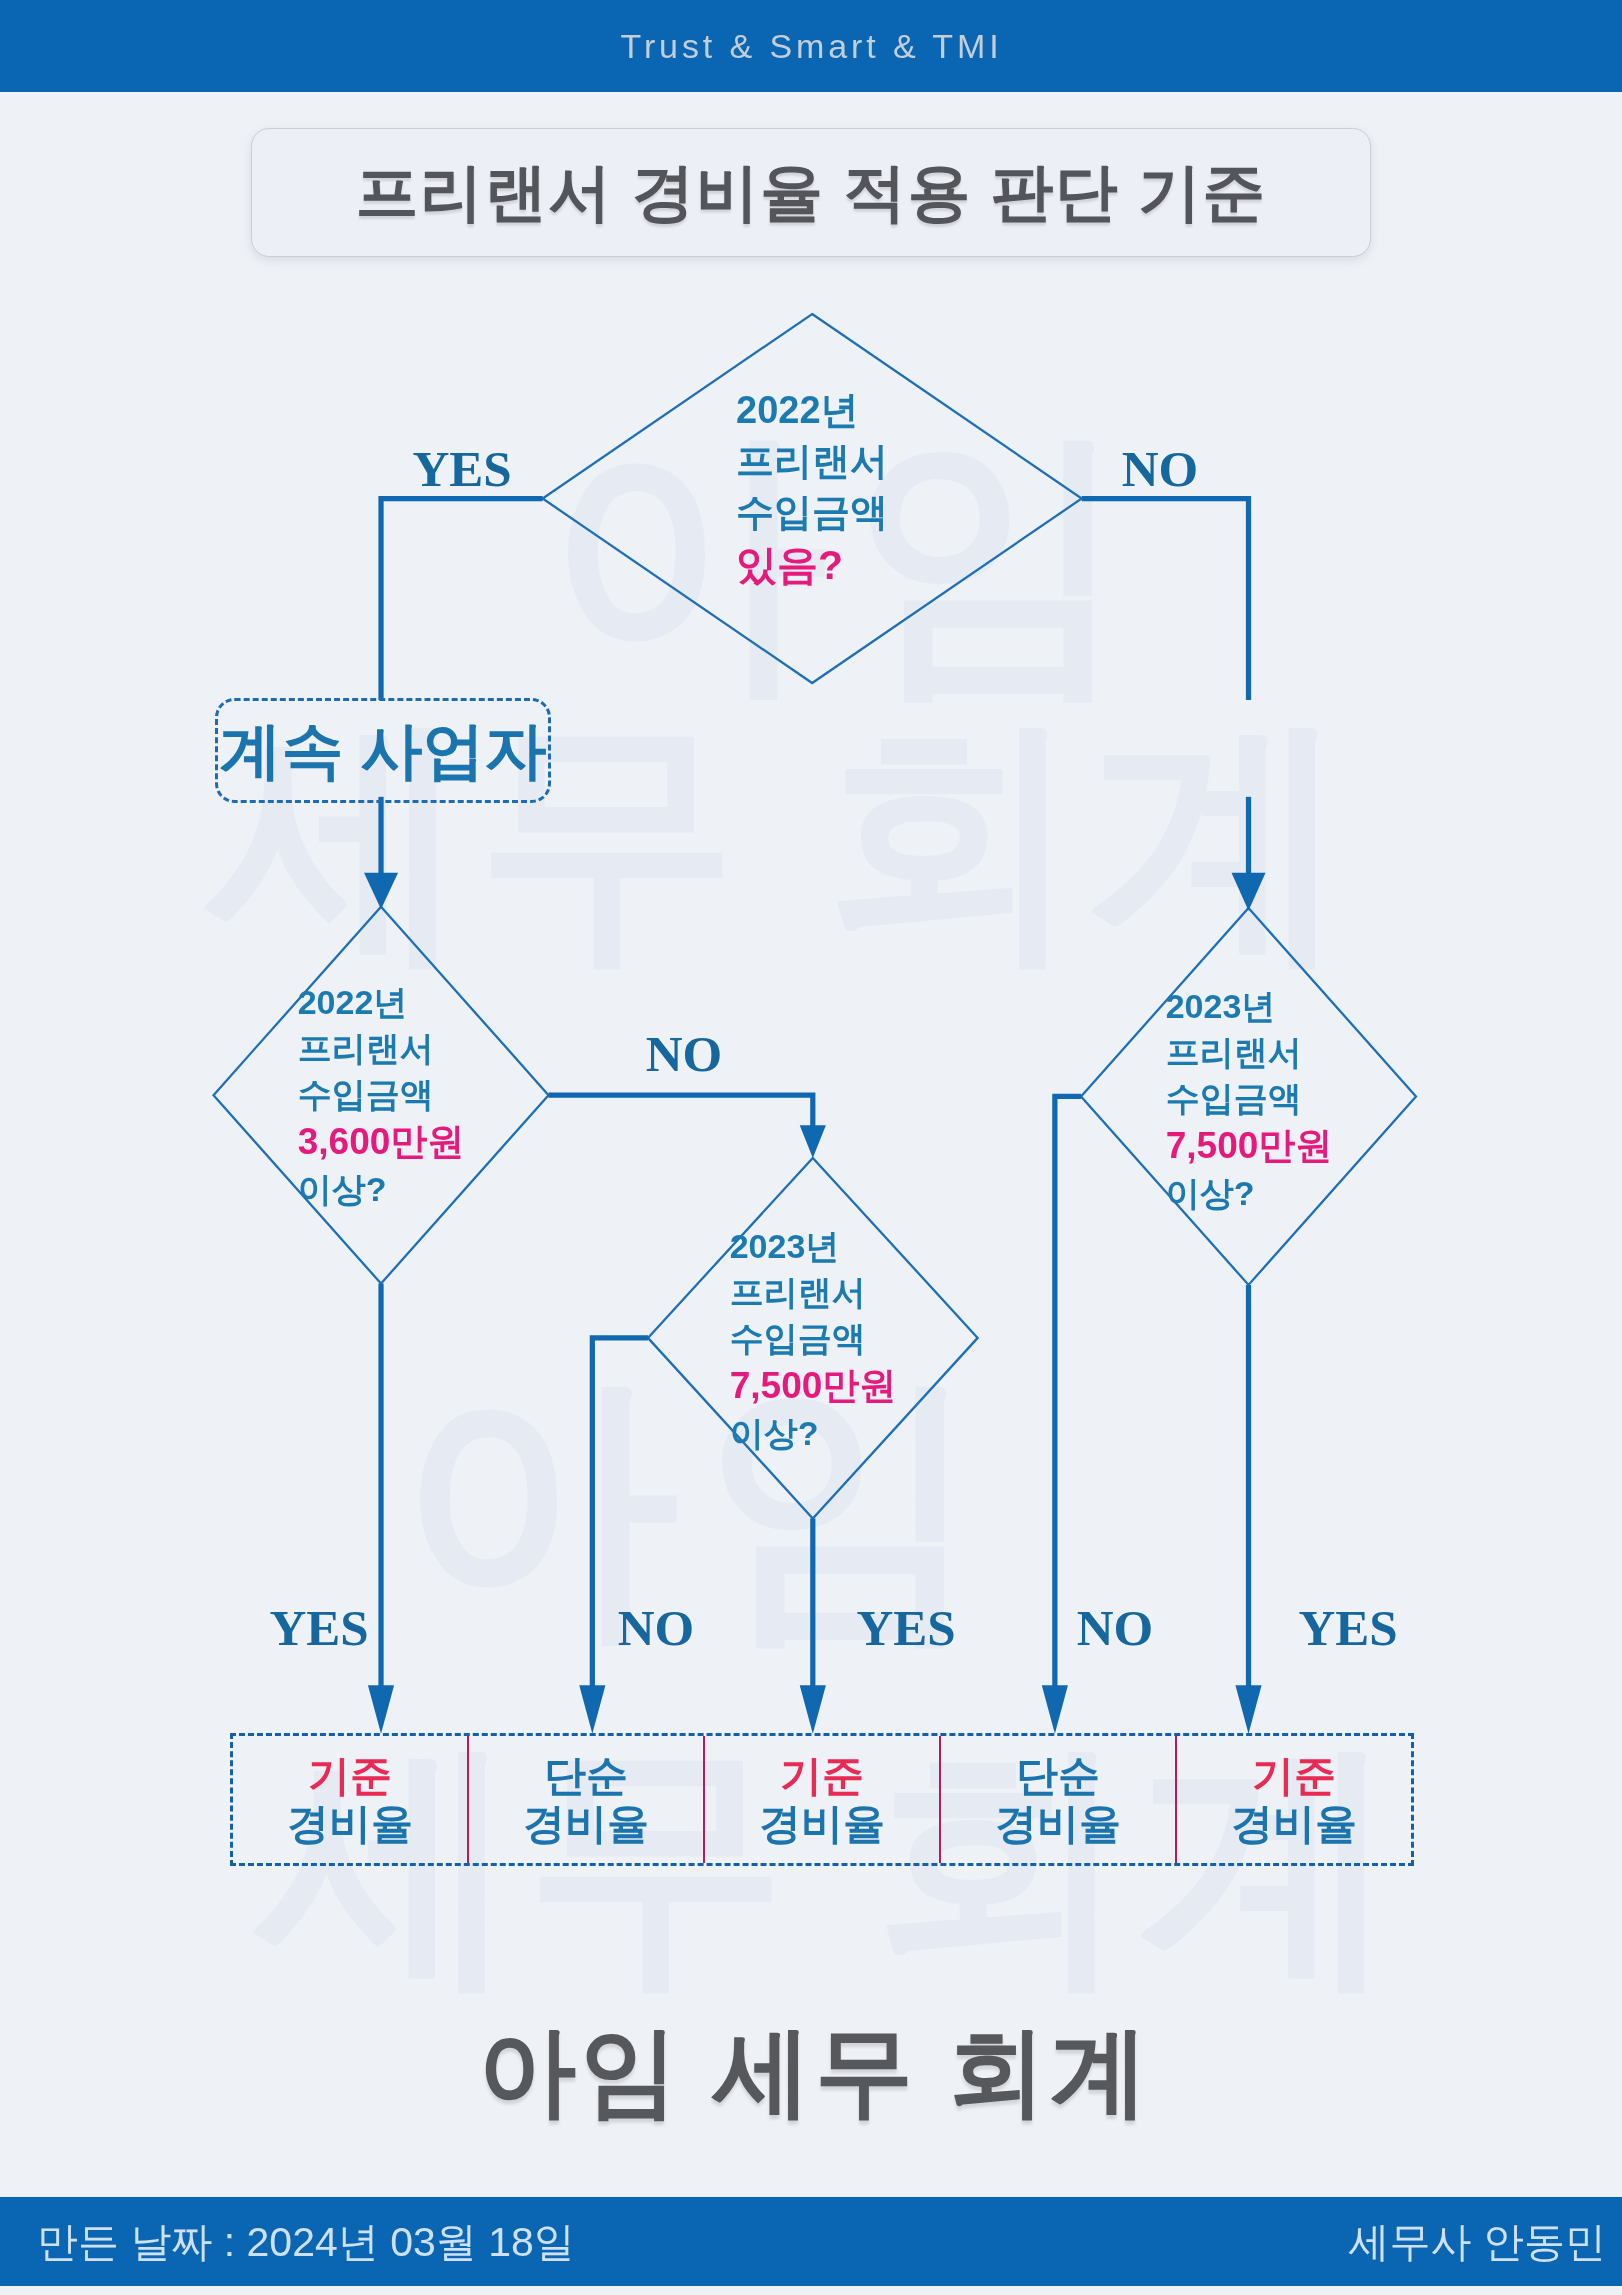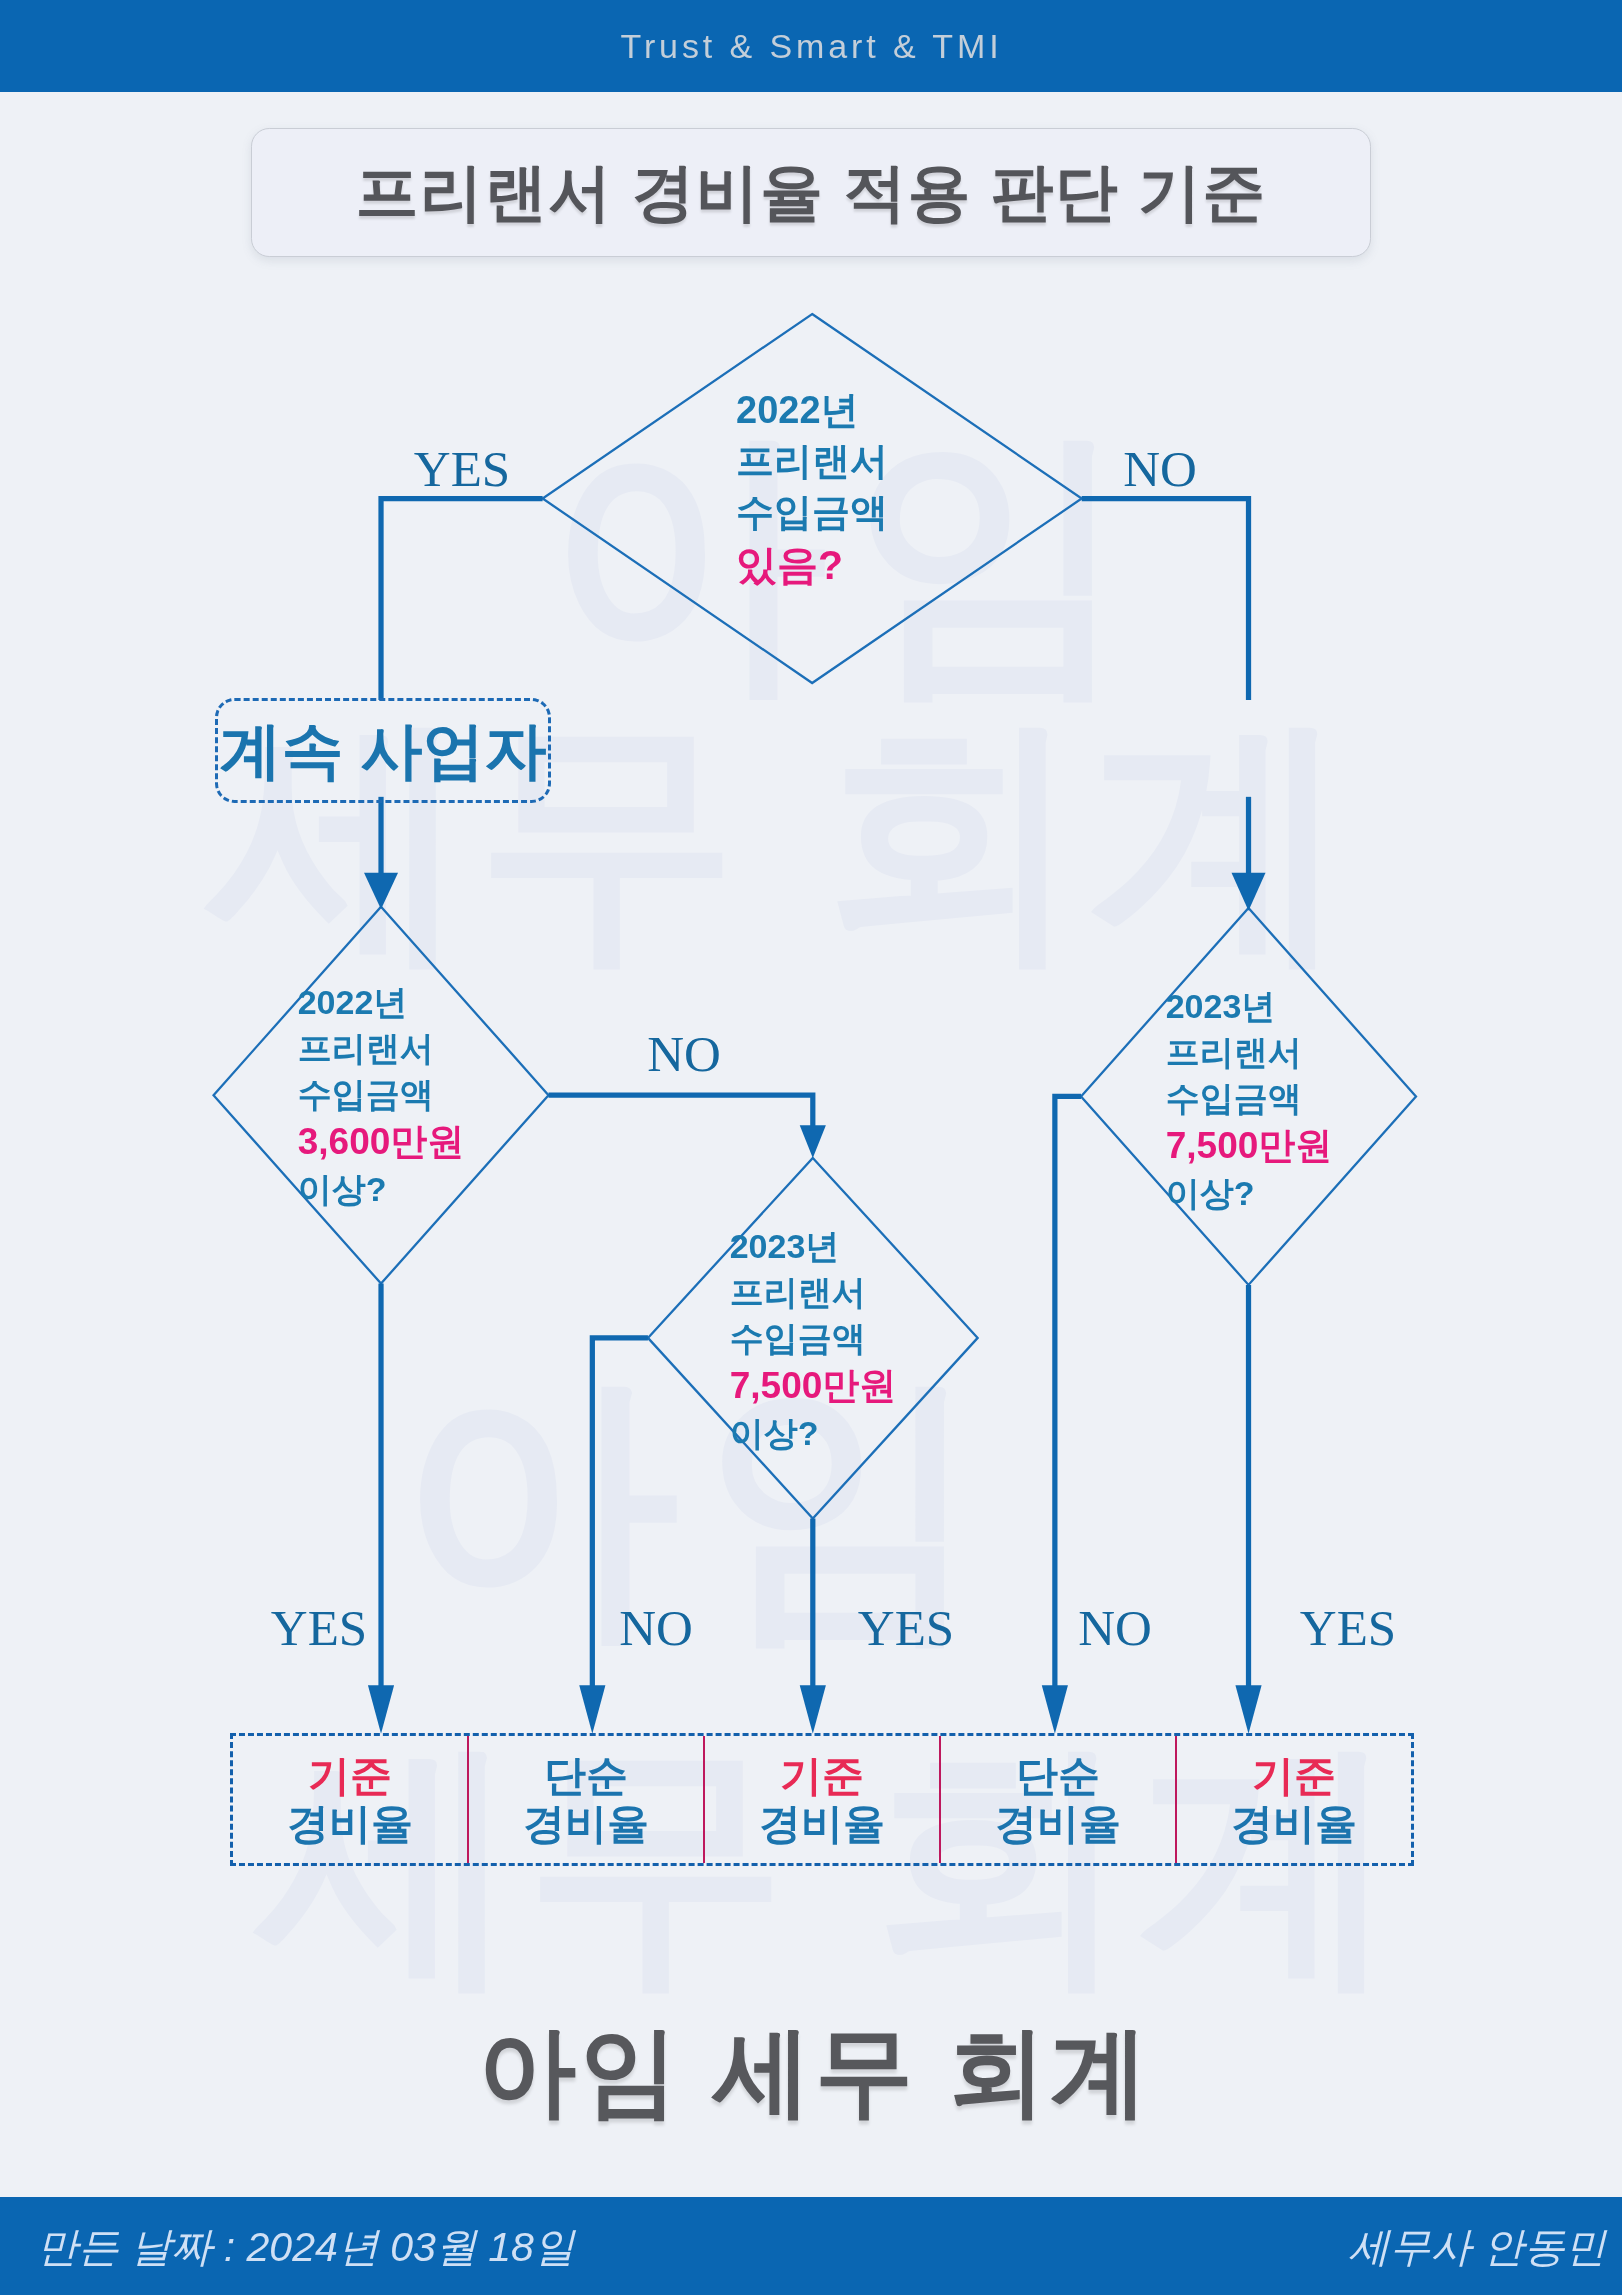--- a/index.html
+++ b/index.html
@@ -8,21 +8,21 @@
     background:#eef1f6;
     font-family:"Liberation Sans","DejaVu Sans",sans-serif;
   }
   .abs{position:absolute;}
   
   .topbar{left:0;top:0;width:1623px;height:92px;background:#0a66b2;z-index:3;}
   .topbar-text{
     position:absolute;left:50%;top:50%;transform:translate(-50%,-50%);
     font-size:34px;letter-spacing:3.9px;color:#c3ced9;white-space:nowrap;font-weight:400;
   }
-  .bottombar{left:0;top:2197px;width:1623px;height:99px;background:#0a66b2;z-index:3;font-style:italic;}
+  .bottombar{left:0;top:2197px;width:1623px;height:89px;background:#0a66b2;z-index:3;}
   .bb-text{position:absolute;top:50%;transform:translateY(-50%);font-size:41px;color:#cfe0f5;white-space:nowrap;}
   .bb-left{left:37px;}
   .bb-right{right:17px;}
   
   .titlebox{
     left:251px;top:128px;width:1118px;height:127px;z-index:2;
     background:#edeff7;border:1.3px solid #c9cdd5;border-radius:18.3px;
     box-shadow:0 3.9px 9.2px rgba(110,120,140,0.15);
     display:flex;align-items:center;justify-content:center;
   }
@@ -48,21 +48,21 @@
   
   .dstack{position:absolute;transform:translate(-50%,-50%);text-align:left;z-index:2;font-weight:700;white-space:nowrap;}
   .dstack .dl{font-size:38px;line-height:51px;color:#1b7ab0;}
   .dstack .dq{font-size:41px;line-height:55px;color:#e6197c;font-weight:800;}
   .dstack.small .dl{font-size:34px;line-height:46px;}
   .dstack.small .dv{font-size:37px;line-height:49px;color:#e6197c;font-weight:800;}
   
   .flowlabel{
     position:absolute;transform:translate(-50%,-50%);z-index:2;
     font-family:"Liberation Serif","DejaVu Serif",serif;
-    font-weight:400;font-size:51px;color:#15679e;white-space:nowrap;
+    font-weight:700;font-size:51px;color:#15679e;white-space:nowrap;
   }
   
   .resultbox{
     position:absolute;left:230px;top:1733px;width:1184px;height:133px;z-index:2;
     border:3.9px dashed #1360ac;display:flex;box-sizing:border-box;
   }
   .rcell{
     flex:1;display:flex;flex-direction:column;align-items:center;justify-content:center;
     font-weight:800;font-size:42px;line-height:48px;white-space:nowrap;
   }

